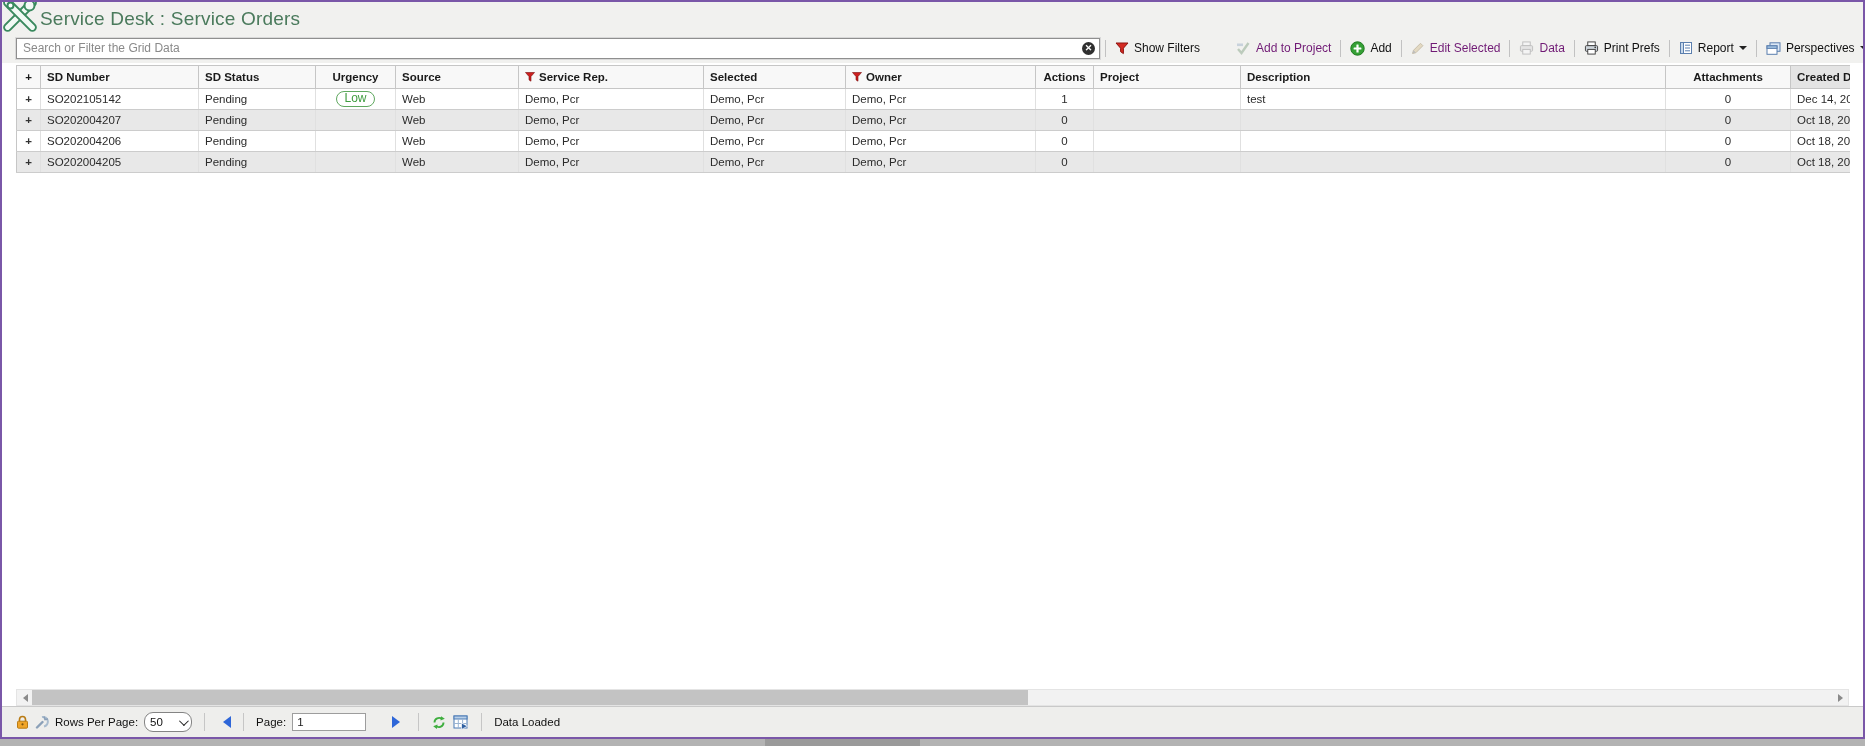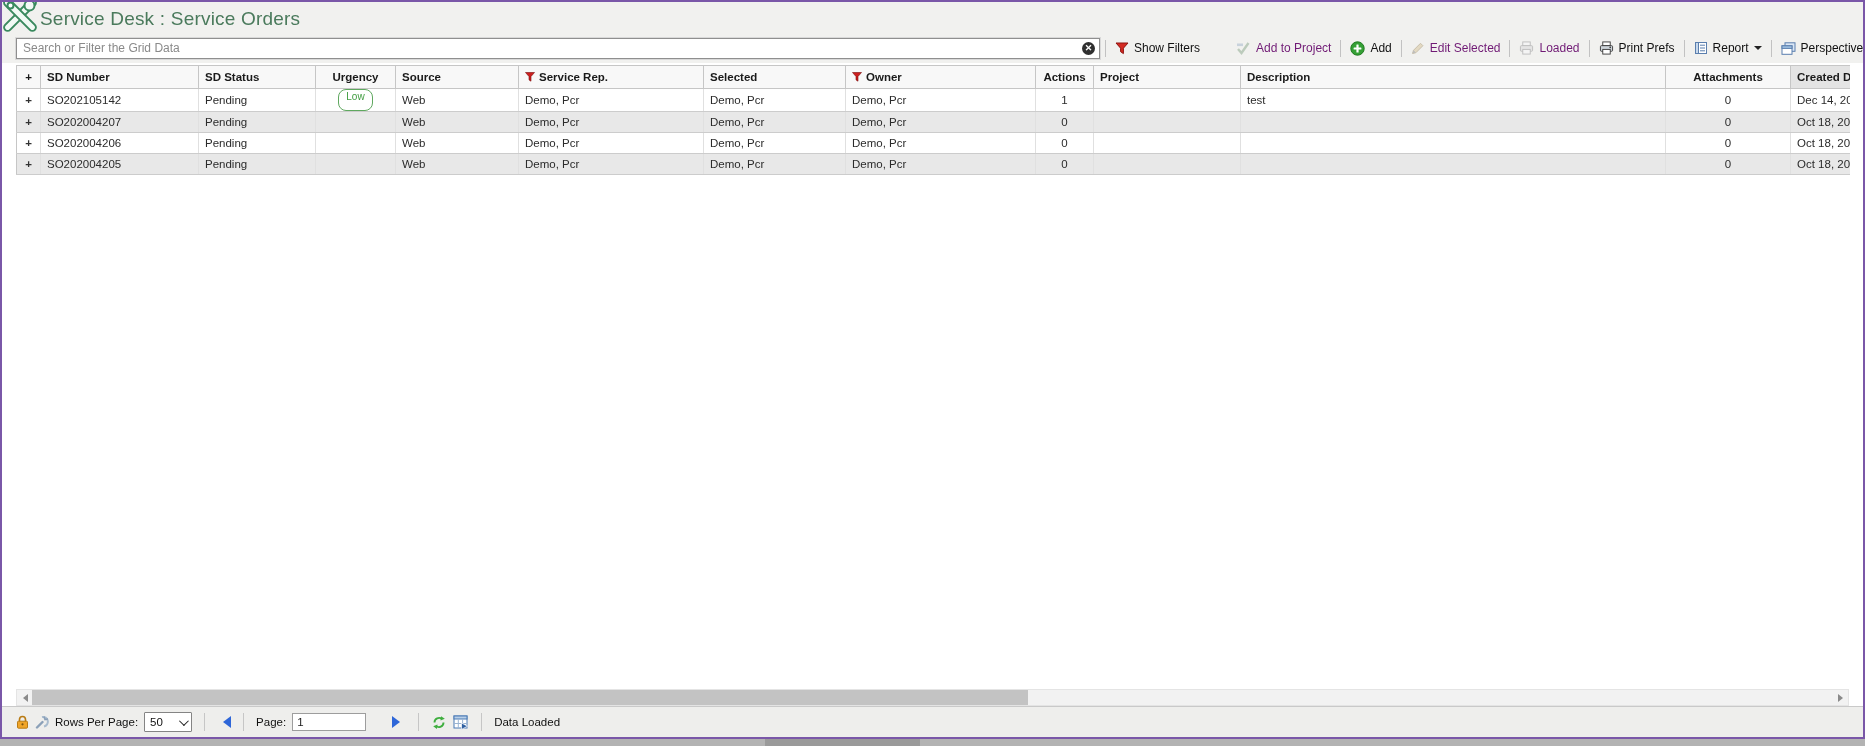--- a/index.html
+++ b/index.html
@@ -43,38 +43,38 @@
   th .funnel{ display:inline-block; margin-right:4px; vertical-align:-1px; }
   td{
     height:21px; border-left:1px solid #4c1d95; border-right:1px solid #e0e0e0; border-bottom:1px solid #cccccc;
     padding:0 6px; color:#2b2b2b; overflow:hidden; white-space:nowrap; background:#fff;
   }
   td.center{ text-align:center; }
   tr.alt td{ background:#e8e8e8; }
   td.expander{ text-align:center; color:#333; font-weight:bold; cursor:pointer; border-left:1px solid #c6c6c6; }
   .badge{
     display:inline-block; border:1px solid #5fa85f; color:#3f9c3f; border-radius:8px;
-    padding:0px 7px 7px; font-size:10px; line-height:13px; background:#fff;text-align:right;
+    padding:0px 7px 1px; font-size:12px; line-height:13px; background:#fff;text-align:right;
   }
   
   .hscroll{ height:17px; margin:0 14px; background:#f2f2f2; border:1px solid #e4e4e4; position:relative; flex:none; }
   .hscroll .arrow{ position:absolute; top:0; width:15px; height:15px; display:flex; align-items:center; justify-content:center; cursor:pointer; }
   .hscroll .arrow.left{ left:0; }
   .hscroll .arrow.right{ right:0; }
   .tri-l{ width:0;height:0;border:4px solid transparent;border-right:5px solid #8a8a8a;margin-right:3px; }
   .tri-r{ width:0;height:0;border:4px solid transparent;border-left:5px solid #8a8a8a;margin-left:3px; }
   .hthumb{ position:absolute; left:15px; top:0; width:996px; height:15px; background:#c3c3c3; cursor:grab; }
   
   .statusbar{
     height:31px; background:#eeeeec; border-top:1px solid #c9c9c9;
     display:flex; align-items:center; padding:0 8px 0 14px; gap:6px; font-size:11.5px; color:#111; flex:none;
   }
   .sb-sep{ width:1px; height:18px; background:#c6c6c6; margin:0 6px; }
   .sb-select{
-    width:48px; height:20px; border:1px solid #848484; border-radius:1px; background:#fff;
+    width:48px; height:20px; border:1px solid #848484; border-radius:9px; background:#fff;
     display:flex; align-items:center; justify-content:space-between; padding:0 5px; cursor:pointer;
   }
   .sb-select .chev{ width:7px; height:7px; border-right:1.6px solid #222; border-bottom:1.6px solid #222; transform:rotate(45deg) translateY(-2px); }
   .page-input{ width:74px; height:18px; border:1px solid #9d9d9d; font:11.5px "Liberation Sans",sans-serif; padding:0 4px; color:#222; }
   .nav-prev{ width:0;height:0;border:6px solid transparent;border-right:8px solid #2e66d8; cursor:pointer; }
   .nav-next{ width:0;height:0;border:6px solid transparent;border-left:8px solid #2e66d8; cursor:pointer; }
   .sb-icon{ display:flex; align-items:center; cursor:pointer; }
   
   .browser-scroll{ position:absolute; left:0; bottom:0; width:1865px; height:7px; background:#b3b3b3; }
   .browser-thumb{ position:absolute; left:765px; top:0; width:155px; height:7px; background:#9a9a9a; }
@@ -143,21 +143,21 @@
     </span>
 
     <span class="tb-sep"></span>
 
     <span class="tb-btn disabled">
       <svg width="15" height="14" viewBox="0 0 16 15">
         <rect x="4" y="1" width="8" height="4" fill="#f4f4f4" stroke="#bdbdbd"></rect>
         <rect x="1.5" y="5" width="13" height="6" rx="1" fill="#e4e4e4" stroke="#bdbdbd"></rect>
         <rect x="4" y="9" width="8" height="5" fill="#f4f4f4" stroke="#bdbdbd"></rect>
       </svg>
-      <span>Loaded</span>
+      <span>Data</span>
     </span>
 
     <span class="tb-sep"></span>
 
     <span class="tb-btn">
       <svg width="15" height="14" viewBox="0 0 16 15">
         <rect x="4" y="1" width="8" height="4" fill="#fff" stroke="#3c3c3c"></rect>
         <rect x="1.5" y="5" width="13" height="6" rx="1" fill="#cdd4da" stroke="#3c3c3c"></rect>
         <rect x="4" y="9" width="8" height="5" fill="#fff" stroke="#3c3c3c"></rect>
         <circle cx="12" cy="6.8" r="0.9" fill="#3c3c3c"></circle>

